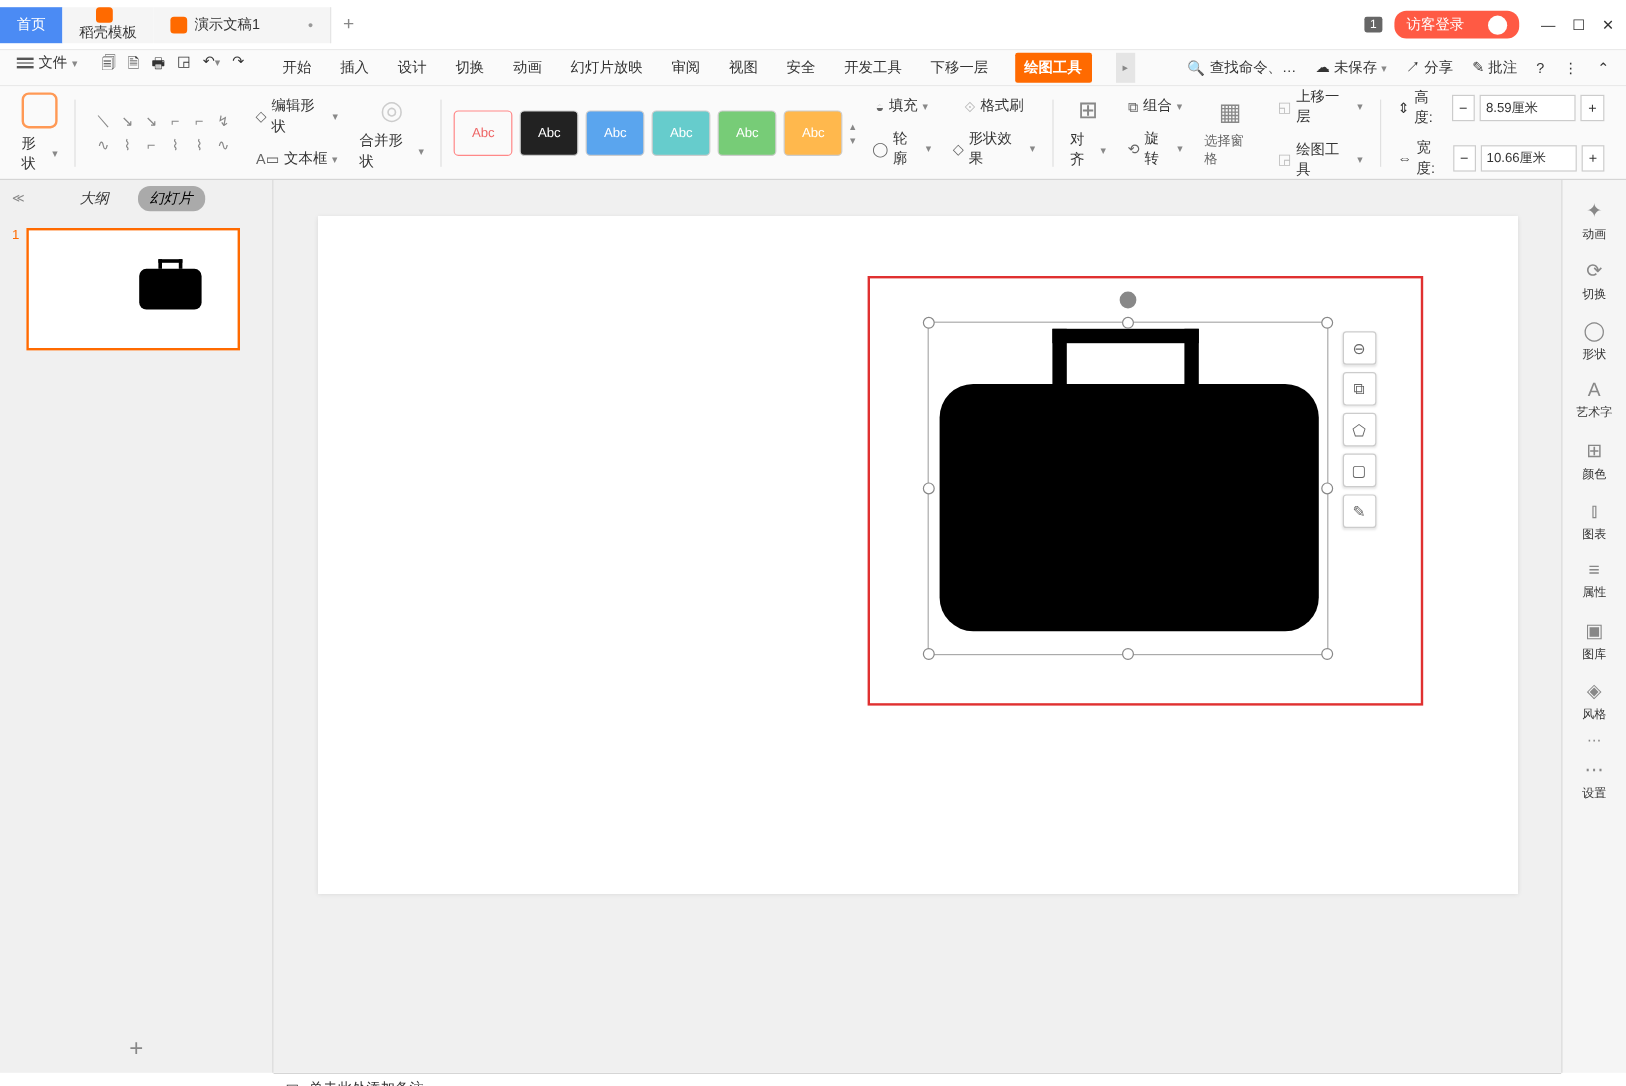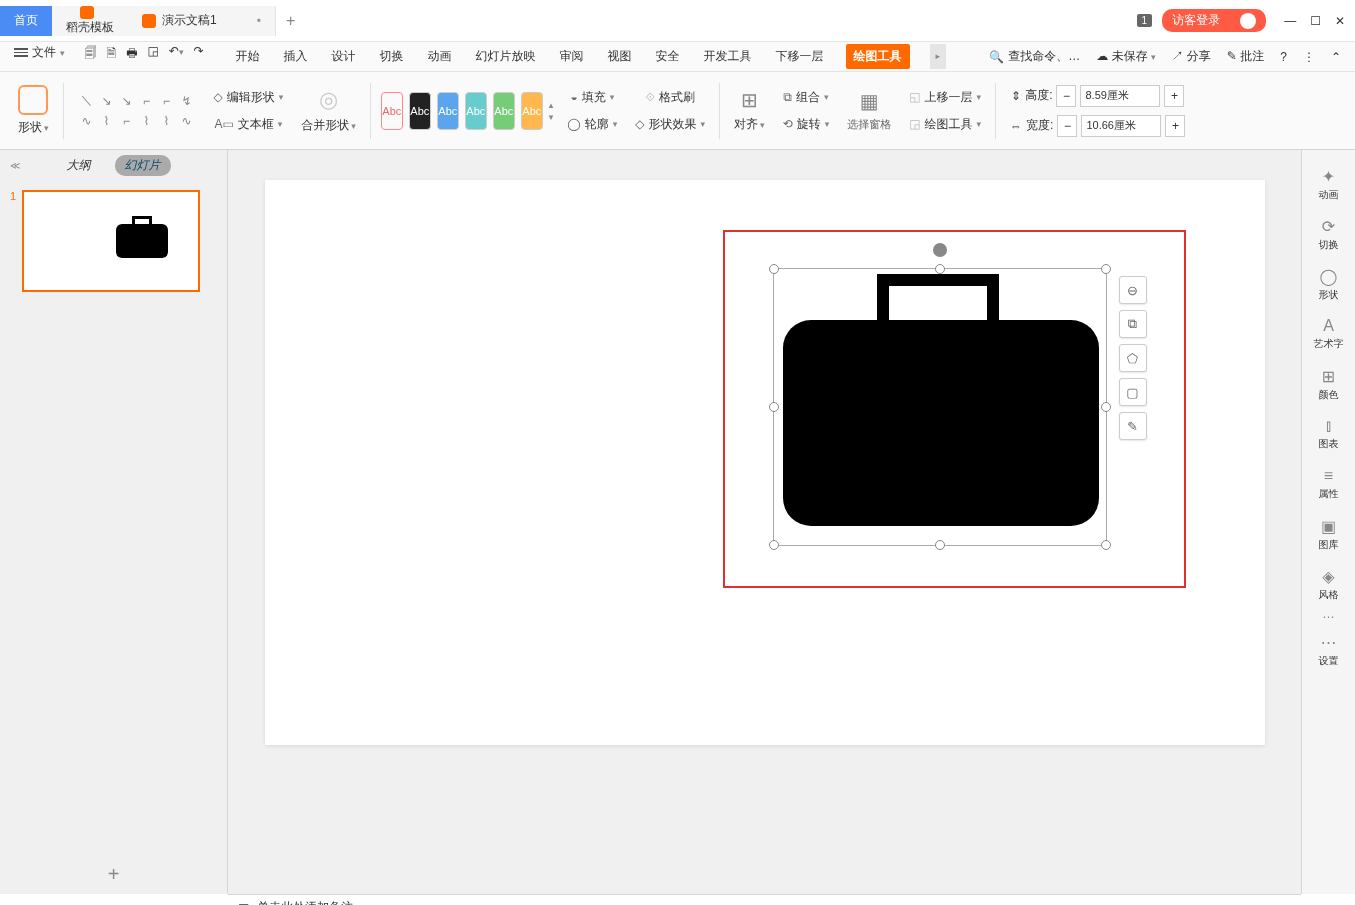--- a/index.html
+++ b/index.html
@@ -37,36 +37,36 @@
 .rgroup{display:flex;flex-direction:column;gap:4px;align-items:center;position:relative;padding:0 4px;}
 .rsep{width:1px;height:56px;background:#e0e0e0;}
 .shape-icon{width:30px;height:30px;border:2px solid #ff9955;border-radius:6px;}
 .label{font-size:11px;color:#666;display:flex;align-items:center;gap:2px;}
 .label.disabled{color:#bbb;justify-content:space-between;}
 .line-grid{display:grid;grid-template-columns:repeat(6,18px);grid-template-rows:repeat(2,18px);gap:2px;}
 .line-cell{border:1px solid transparent;display:flex;align-items:center;justify-content:center;color:#888;}
 .btn-row{display:flex;align-items:center;gap:4px;color:#666;}
 .btn-row.disabled{color:#bbb;}
 .style-gallery{display:flex;gap:6px;}
-.style-box{width:22px;height:38px;border:1px solid #ccc;border-radius:4px;display:flex;align-items:center;justify-content:center;font-size:11px;}
+.style-box{width:49px;height:38px;border:1px solid #ccc;border-radius:4px;display:flex;align-items:center;justify-content:center;font-size:11px;}
 .sb1{border-color:#ff8888;color:#ee6666;}
 .sb2{background:#222;color:#fff;}
 .sb3{background:#5aa5ee;color:#fff;}
 .sb4{background:#66cccc;color:#fff;}
 .sb5{background:#77cc77;color:#fff;}
 .sb6{background:#ffb84d;color:#fff;}
 .size-row{display:flex;align-items:center;gap:4px;}
 .size-input{border:1px solid #ccc;width:80px;height:22px;padding:0 4px;font-size:11px;}
 .size-btn{border:1px solid #ccc;width:20px;height:22px;display:flex;align-items:center;justify-content:center;background:#fff;}
 .workspace{display:flex;height:744px;}
 .sidebar{width:228px;background:#f0f0f0;border-right:1px solid #d5d5d5;display:flex;flex-direction:column;}
 .side-tabs{height:30px;display:flex;align-items:center;justify-content:center;gap:14px;padding:6px 0;}
 .side-tab{cursor:pointer;padding:2px 10px;font-style:italic;}
 .side-tab.active{background:#aaa;color:#fff;border-radius:10px;}
-.side-tab.active span{color:#0c4a6e;}
+.side-tab.active span{color:#000000;}
 .collapse{position:absolute;left:10px;color:#888;font-size:10px;}
 .thumbs{flex:1;padding:10px;overflow:auto;}
 .thumb-wrap{display:flex;gap:6px;}
 .thumb-num{color:#ff6a00;font-size:11px;}
 .thumb{width:178px;height:102px;background:#fff;border:2px solid #ff6a00;position:relative;}
 .thumb-shape{position:absolute;right:30px;top:24px;}
 .thumb-handle{width:20px;height:8px;border:3px solid #000;border-bottom:none;margin:0 auto;}
 .thumb-body{width:52px;height:34px;background:#000;border-radius:6px;}
 .add-slide{height:40px;display:flex;align-items:center;justify-content:center;color:#888;font-size:20px;}
 .canvas-area{flex:1;background:#f0f0f0;position:relative;display:flex;align-items:flex-start;justify-content:center;padding-top:30px;overflow:hidden;}

